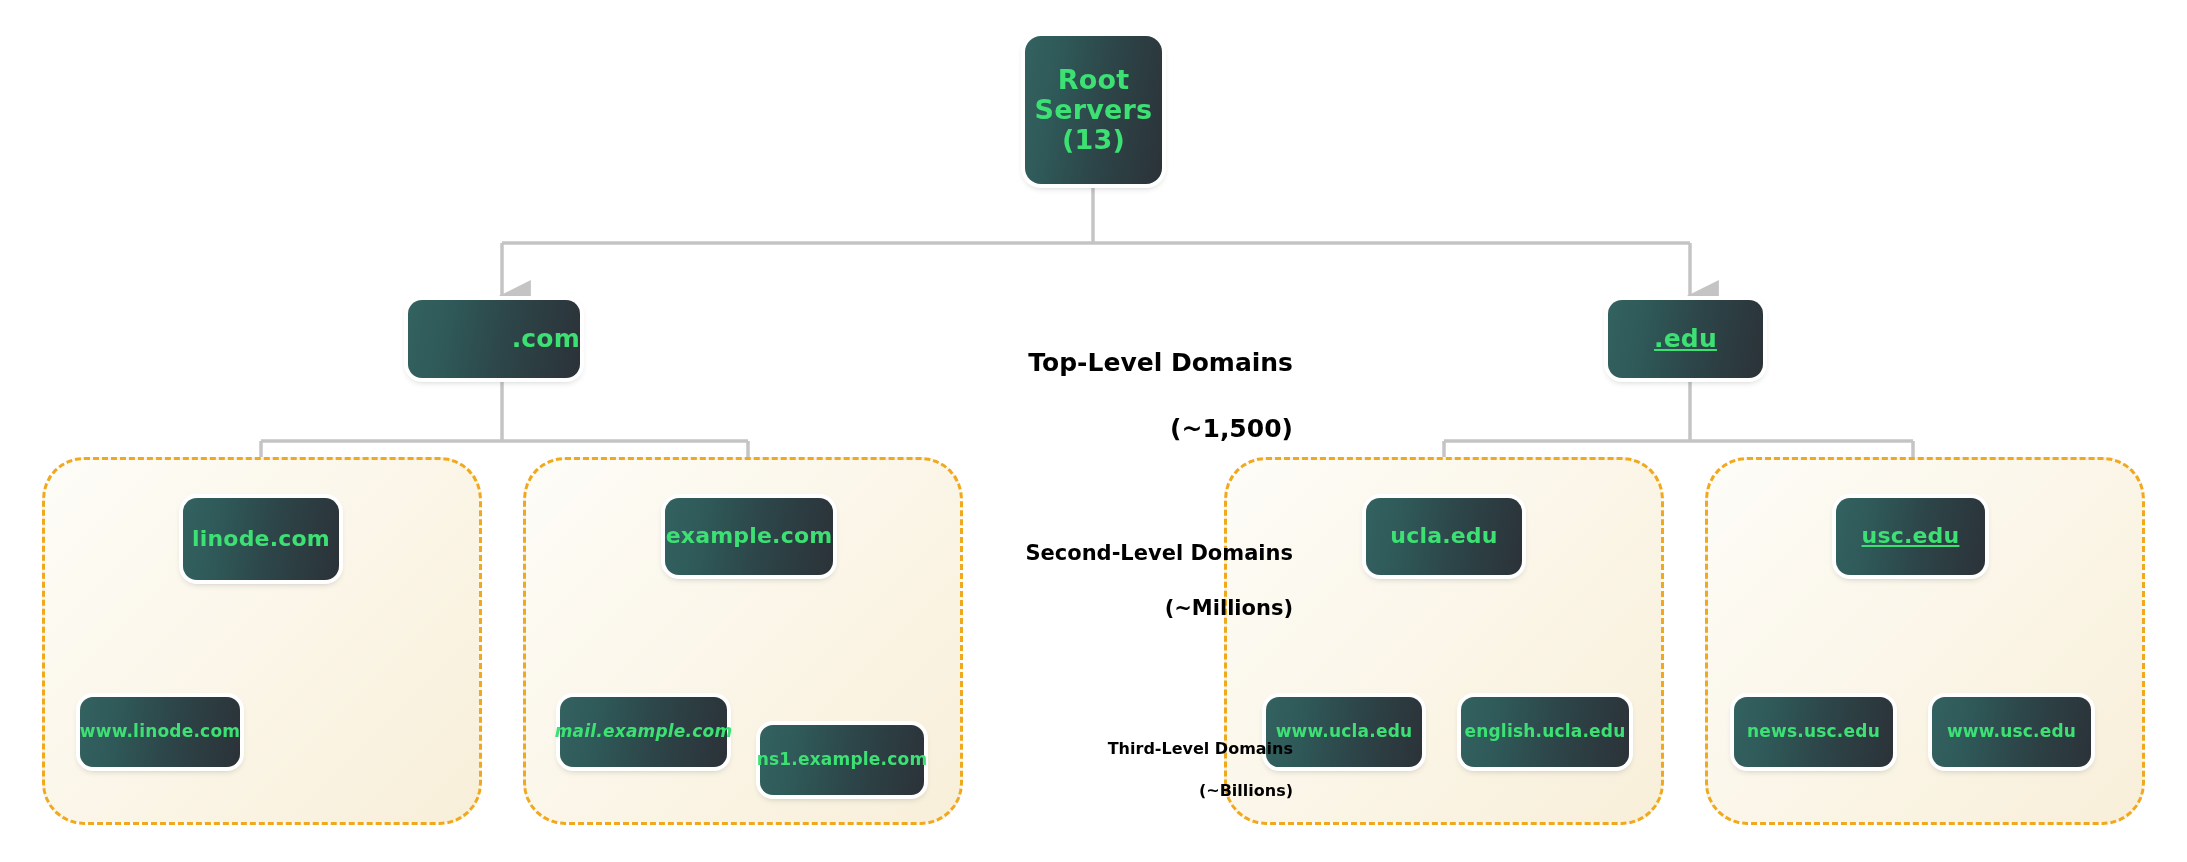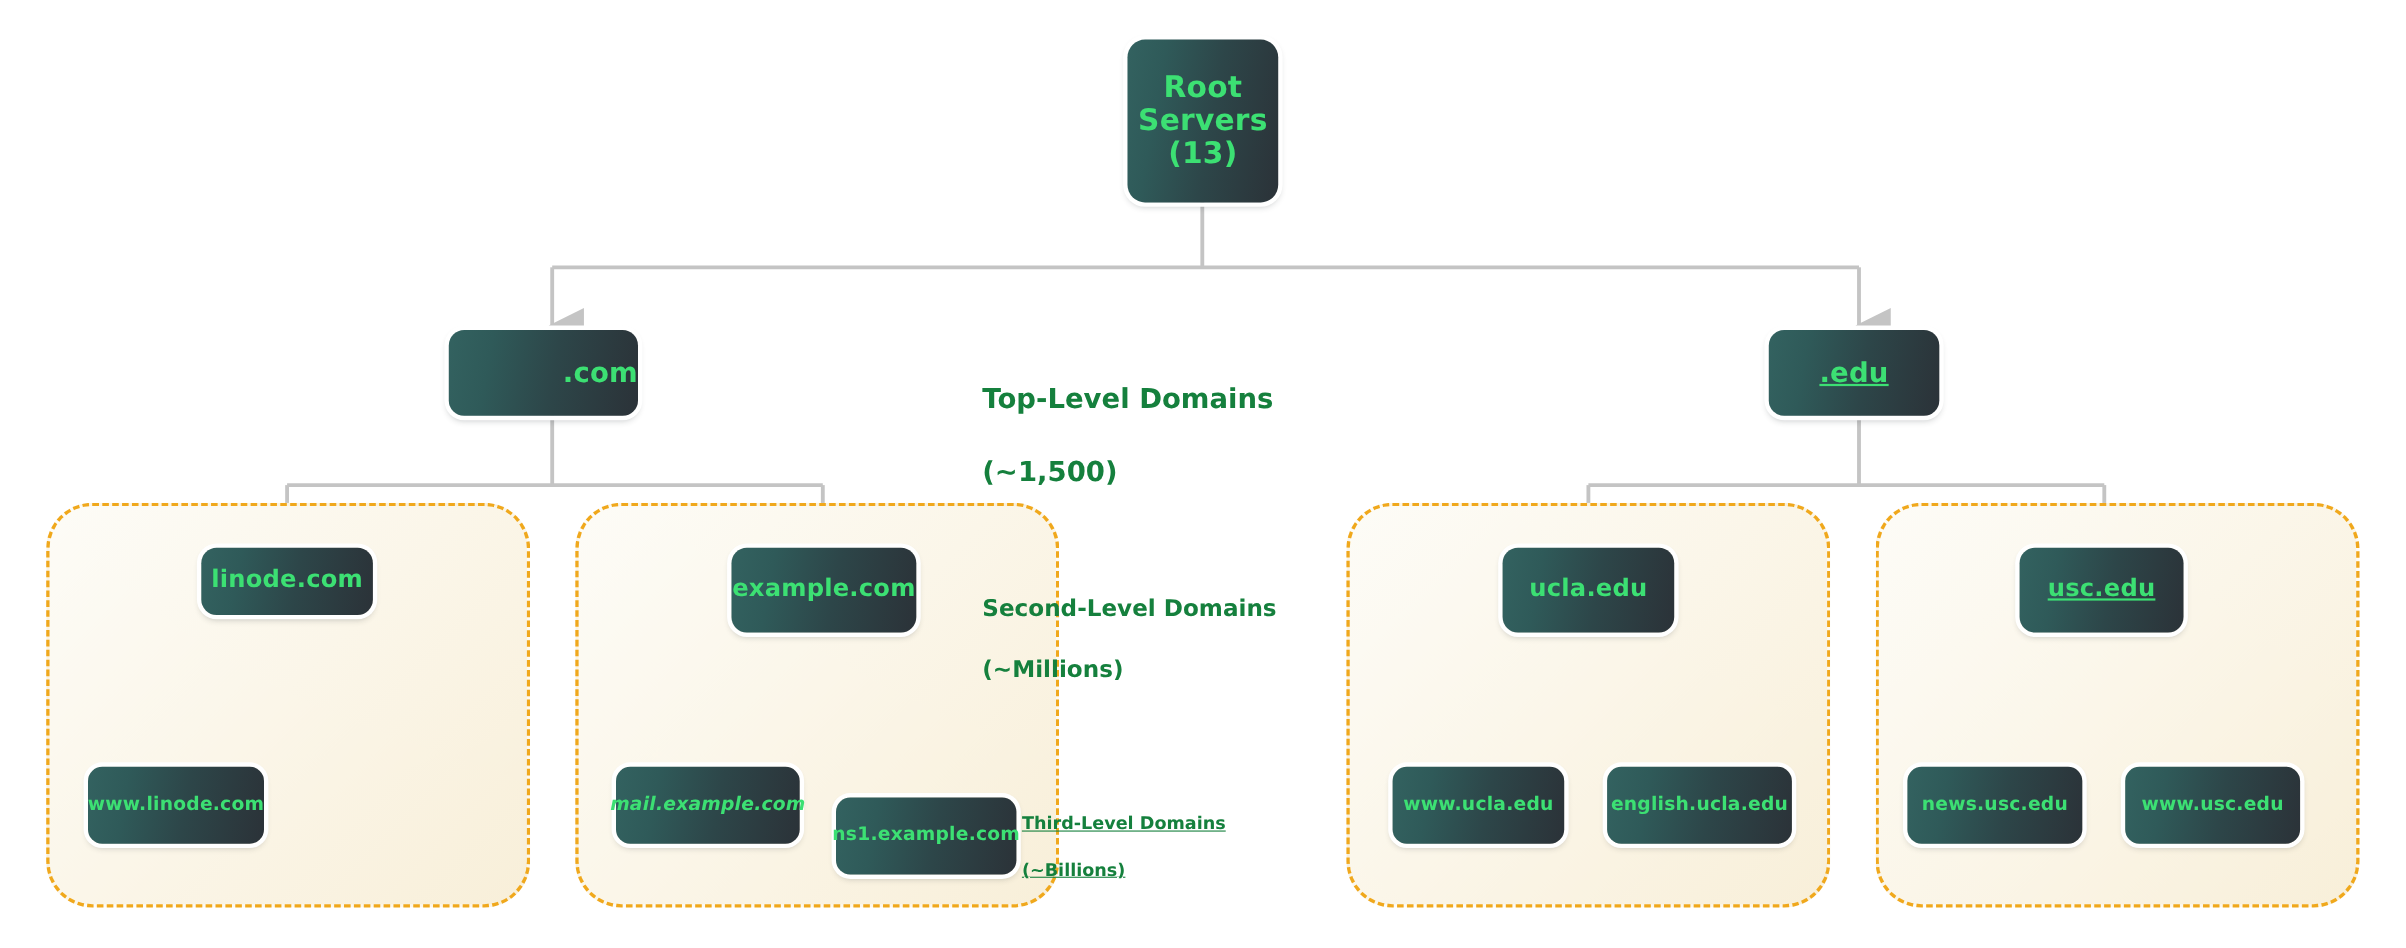--- a/index.html
+++ b/index.html
@@ -56,22 +56,22 @@
   }
   .node.sld {
     font-size: 22px;
   }
   .node.third {
     font-size: 17px;
     border-radius: 13px;
   }
   .tier-label {
     position: absolute;
-    text-align: left;
-    color: #15803d;
+    text-align: right;
+    color: #000000;
     font-weight: bold;
     line-height: 1.32;
     white-space: pre-line;
   }
   .tier-label.tier-tld { font-size: 25px; }
   .tier-label.tier-sld { font-size: 21px; }
   .tier-label.tier-third { font-size: 16px; }
 </style>
 </head>
 <body>
@@ -136,21 +136,21 @@
     </span>
   </div>
 
   <div class="node tld" style="left:408px; top:300px; width:172px; height:78px;justify-content:flex-end;">
     <span>.com</span>
   </div>
   <div class="node tld" style="left:1608px; top:300px; width:155px; height:78px;text-decoration:underline;">
     <span>.edu</span>
   </div>
 
-  <div class="node sld" style="left:183px; top:498px; width:156px; height:61px;justify-content:center;">
+  <div class="node sld" style="left:183px; top:498px; width:156px; height:82px;justify-content:center;">
     <span>linode.com</span>
   </div>
   <div class="node sld" style="left:665px; top:498px; width:168px; height:77px;">
     <span>example.com</span>
   </div>
   <div class="node sld" style="left:1366px; top:498px; width:156px; height:77px;">
     <span>ucla.edu</span>
   </div>
   <div class="node sld" style="left:1836px; top:498px; width:149px; height:77px;text-decoration:underline;">
     <span>usc.edu</span>
@@ -184,18 +184,18 @@
   <div class="tier-label tier-tld" style="left:893px; top:313px; width:400px;">
     <div>Top-Level Domains</div>
     <div>(~1,500)</div>
   </div>
 
   <div class="tier-label tier-sld" style="left:893px; top:512px; width:400px;">
     <div>Second-Level Domains</div>
     <div>(~Millions)</div>
   </div>
 
-  <div class="tier-label tier-third" style="left:929px; top:717px; width:400px;text-decoration:underline;">
+  <div class="tier-label tier-third" style="left:893px; top:717px; width:400px;">
     <div>Third-Level Domains</div>
     <div>(~Billions)</div>
   </div>
 
 </div>
 
 </body></html>

